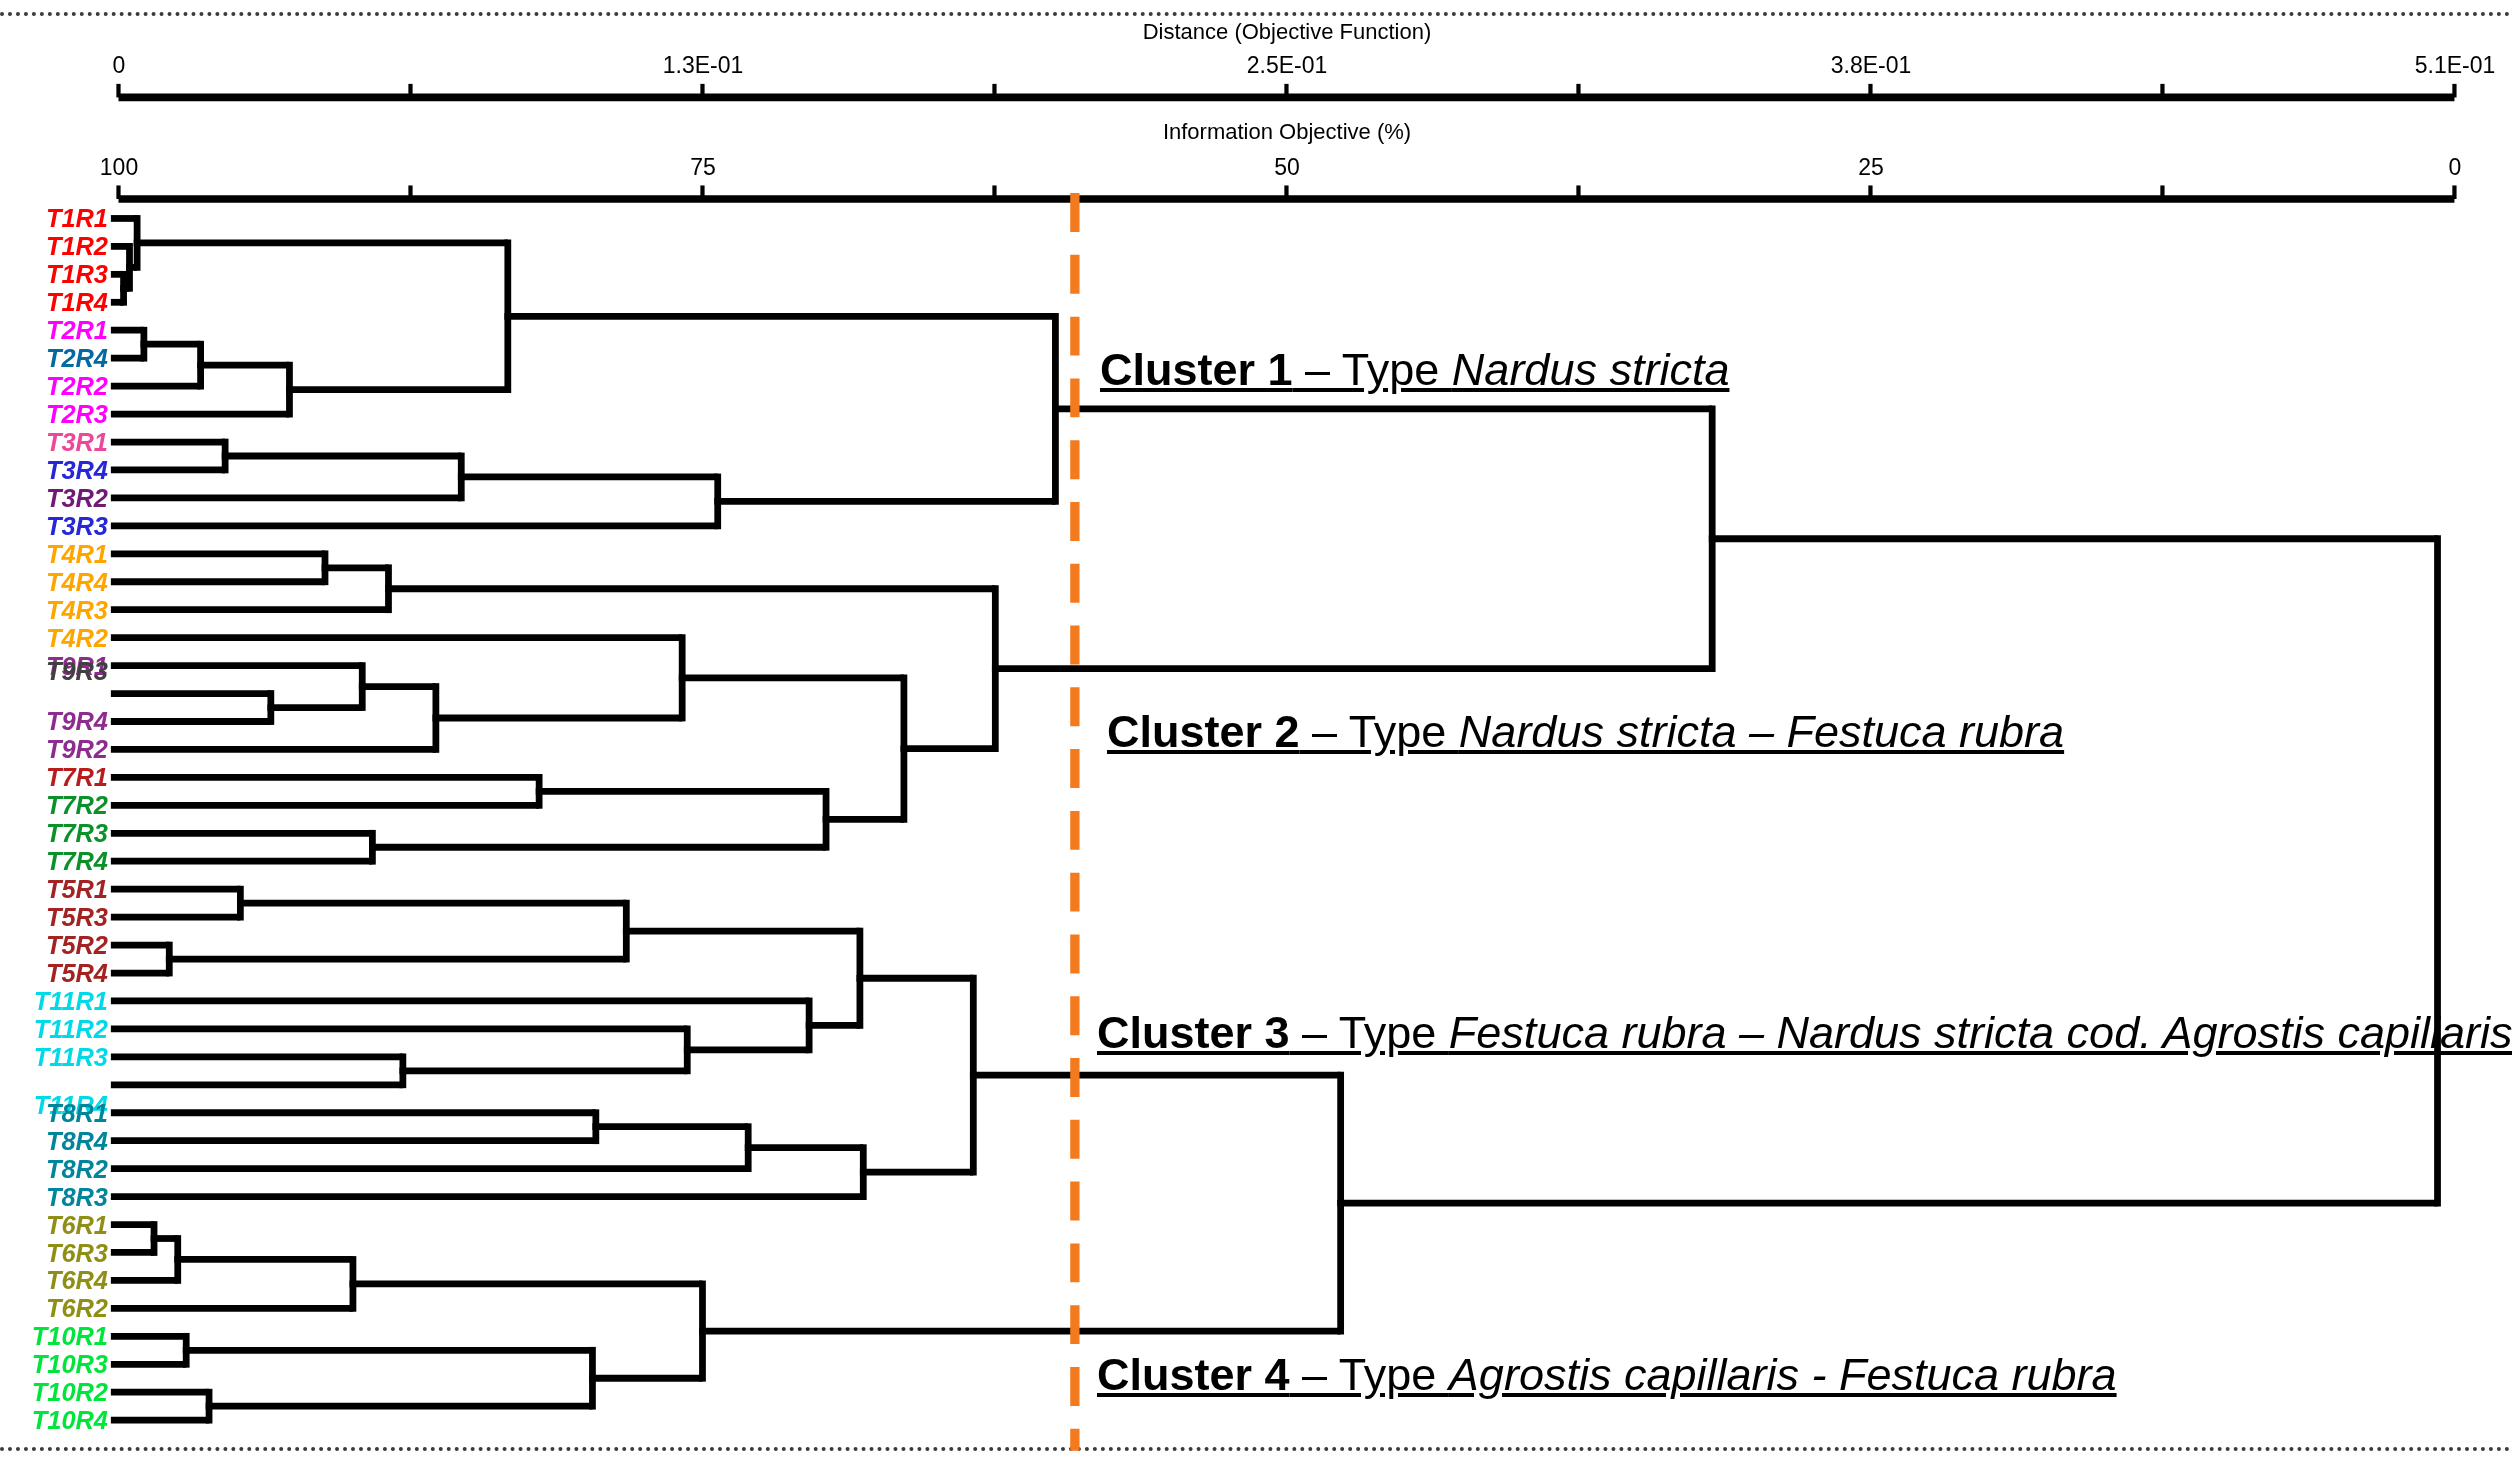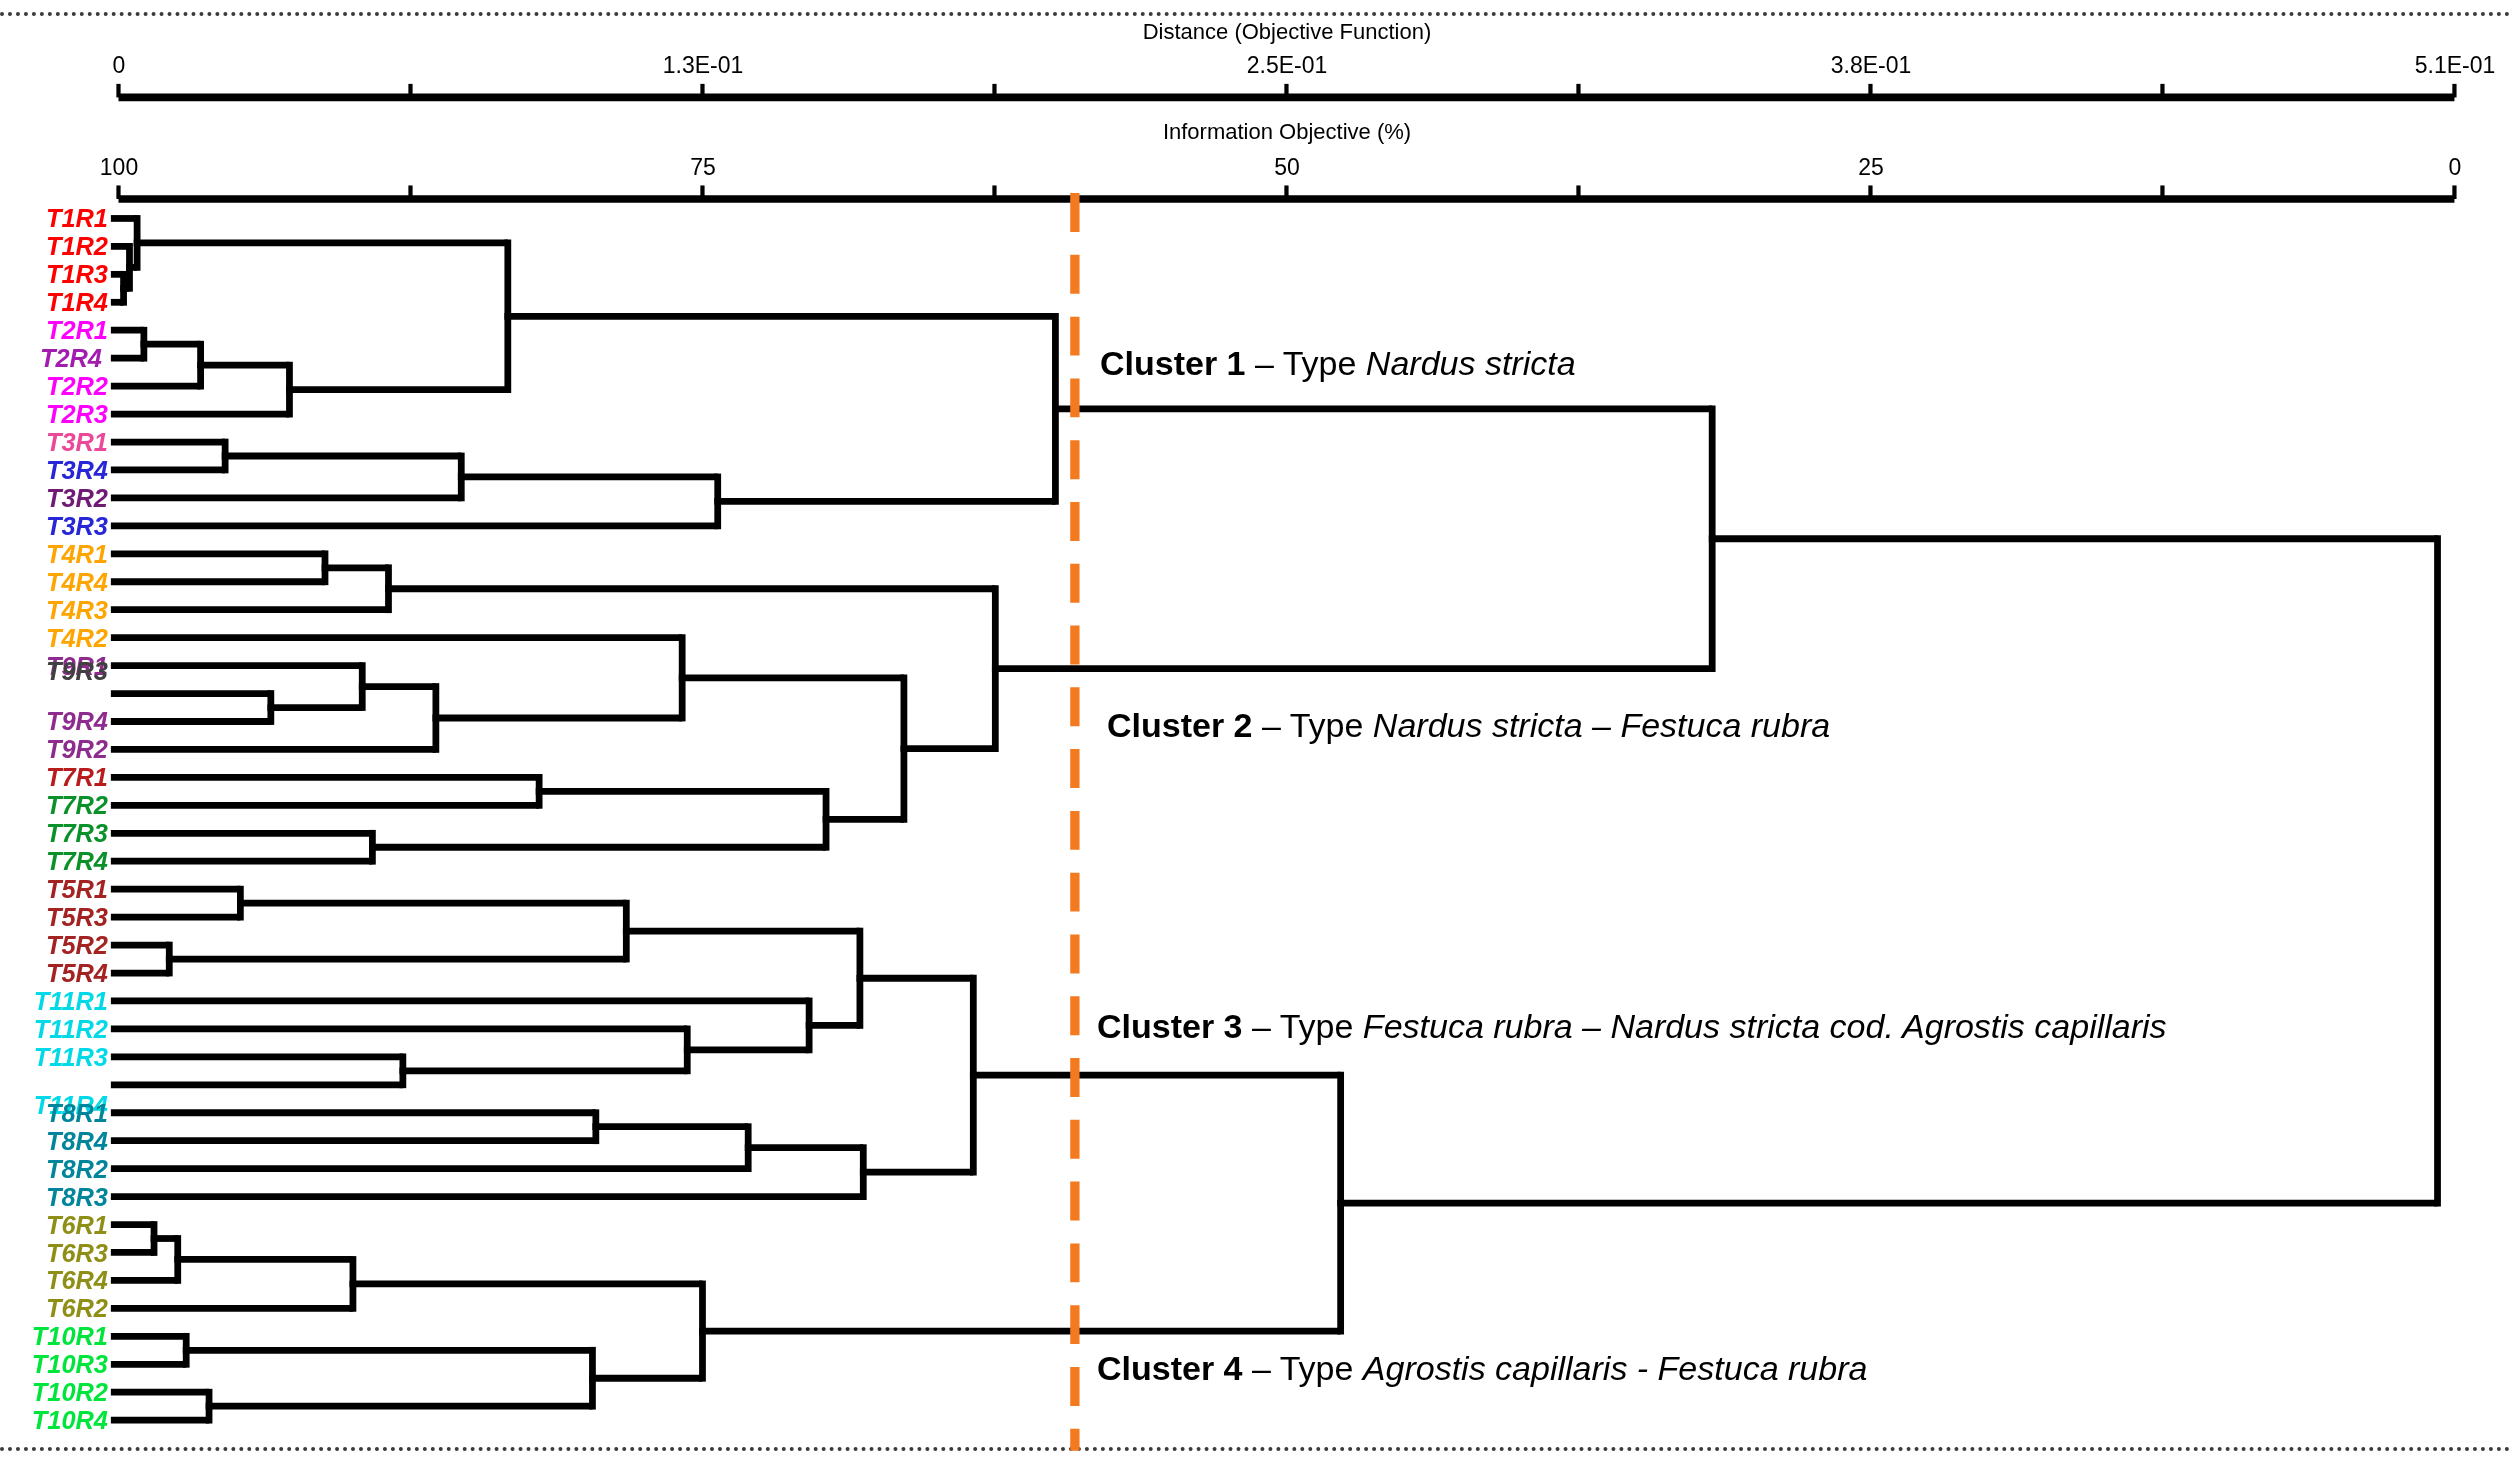--- a/index.html
+++ b/index.html
@@ -1,21 +1,21 @@
 <!DOCTYPE html>
 <html style="font-size:13.5px"><head>
 <meta charset="utf-8">
 <style>
   html,body{margin:0;padding:0;background:#ffffff;}
   body{width:2512px;height:1472px;position:relative;overflow:hidden;
        font-family:"Liberation Sans", sans-serif;color:#000;}
   .abs{position:absolute;}
   .axis-title{font-size:22px;text-align:center;white-space:nowrap;}
   .tick-label{font-size:23px;white-space:nowrap;transform:translateX(-50%);}
-  .cluster-label{font-size:34px;white-space:nowrap;}
+  .cluster-label{font-size:45px;white-space:nowrap;text-decoration:underline;}
   .cluster-label .cname{font-weight:bold;}
   .cluster-label .species{font-style:italic;}
   .leaf-label{font-size:25.4px;font-weight:bold;font-style:italic;
               white-space:nowrap;transform:translate(-100%,-50%);}
   .dotline{width:2512px;height:0;border-top:4.2px dotted #3a3a3a;}
   svg{position:absolute;left:0;top:0;}
 </style>
 </head>
 <body>
 
@@ -192,21 +192,21 @@
     <line x1="2880" y1="632.44015625" x2="2880" y2="1425.4390625" stroke="#000000" stroke-width="8"></line>
     <line x1="1270" y1="228" x2="1270" y2="1714" stroke="#F47A20" stroke-width="11" stroke-dasharray="46 27"></line>
   </svg>
 
 <div id="leaves">
     <div class="abs leaf-label" style="left: 108px; top: 218px; color: rgb(255, 0, 0);">T1R1</div>
     <div class="abs leaf-label" style="left: 108px; top: 246px; color: rgb(255, 0, 0);">T1R2</div>
     <div class="abs leaf-label" style="left: 108px; top: 274px; color: rgb(255, 0, 0);">T1R3</div>
     <div class="abs leaf-label" style="left: 108px; top: 302px; color: rgb(255, 0, 0);">T1R4</div>
     <div class="abs leaf-label" style="left: 108px; top: 330px; color: rgb(255, 0, 255);">T2R1</div>
-    <div class="abs leaf-label" style="left: 102px; top: 358px; color: #a21caf;">T2R4</div>
+    <div class="abs leaf-label" style="left: 108px; top: 358px; color: #0369a1;">T2R4</div>
     <div class="abs leaf-label" style="left: 108px; top: 386px; color: rgb(255, 0, 255);">T2R2</div>
     <div class="abs leaf-label" style="left: 108px; top: 414px; color: rgb(255, 0, 255);">T2R3</div>
     <div class="abs leaf-label" style="left: 108px; top: 442px; color: #ec4899;">T3R1</div>
     <div class="abs leaf-label" style="left: 108px; top: 470px; color: rgb(39, 39, 216);">T3R4</div>
     <div class="abs leaf-label" style="left: 108px; top: 498px; color: #701a75;">T3R2</div>
     <div class="abs leaf-label" style="left: 108px; top: 526px; color: rgb(39, 39, 216);">T3R3</div>
     <div class="abs leaf-label" style="left: 108px; top: 554px; color: rgb(255, 165, 0);">T4R1</div>
     <div class="abs leaf-label" style="left: 108px; top: 582px; color: rgb(255, 165, 0);">T4R4</div>
     <div class="abs leaf-label" style="left: 108px; top: 610px; color: rgb(255, 165, 0);">T4R3</div>
     <div class="abs leaf-label" style="left: 108px; top: 638px; color: rgb(255, 165, 0);">T4R2</div>

